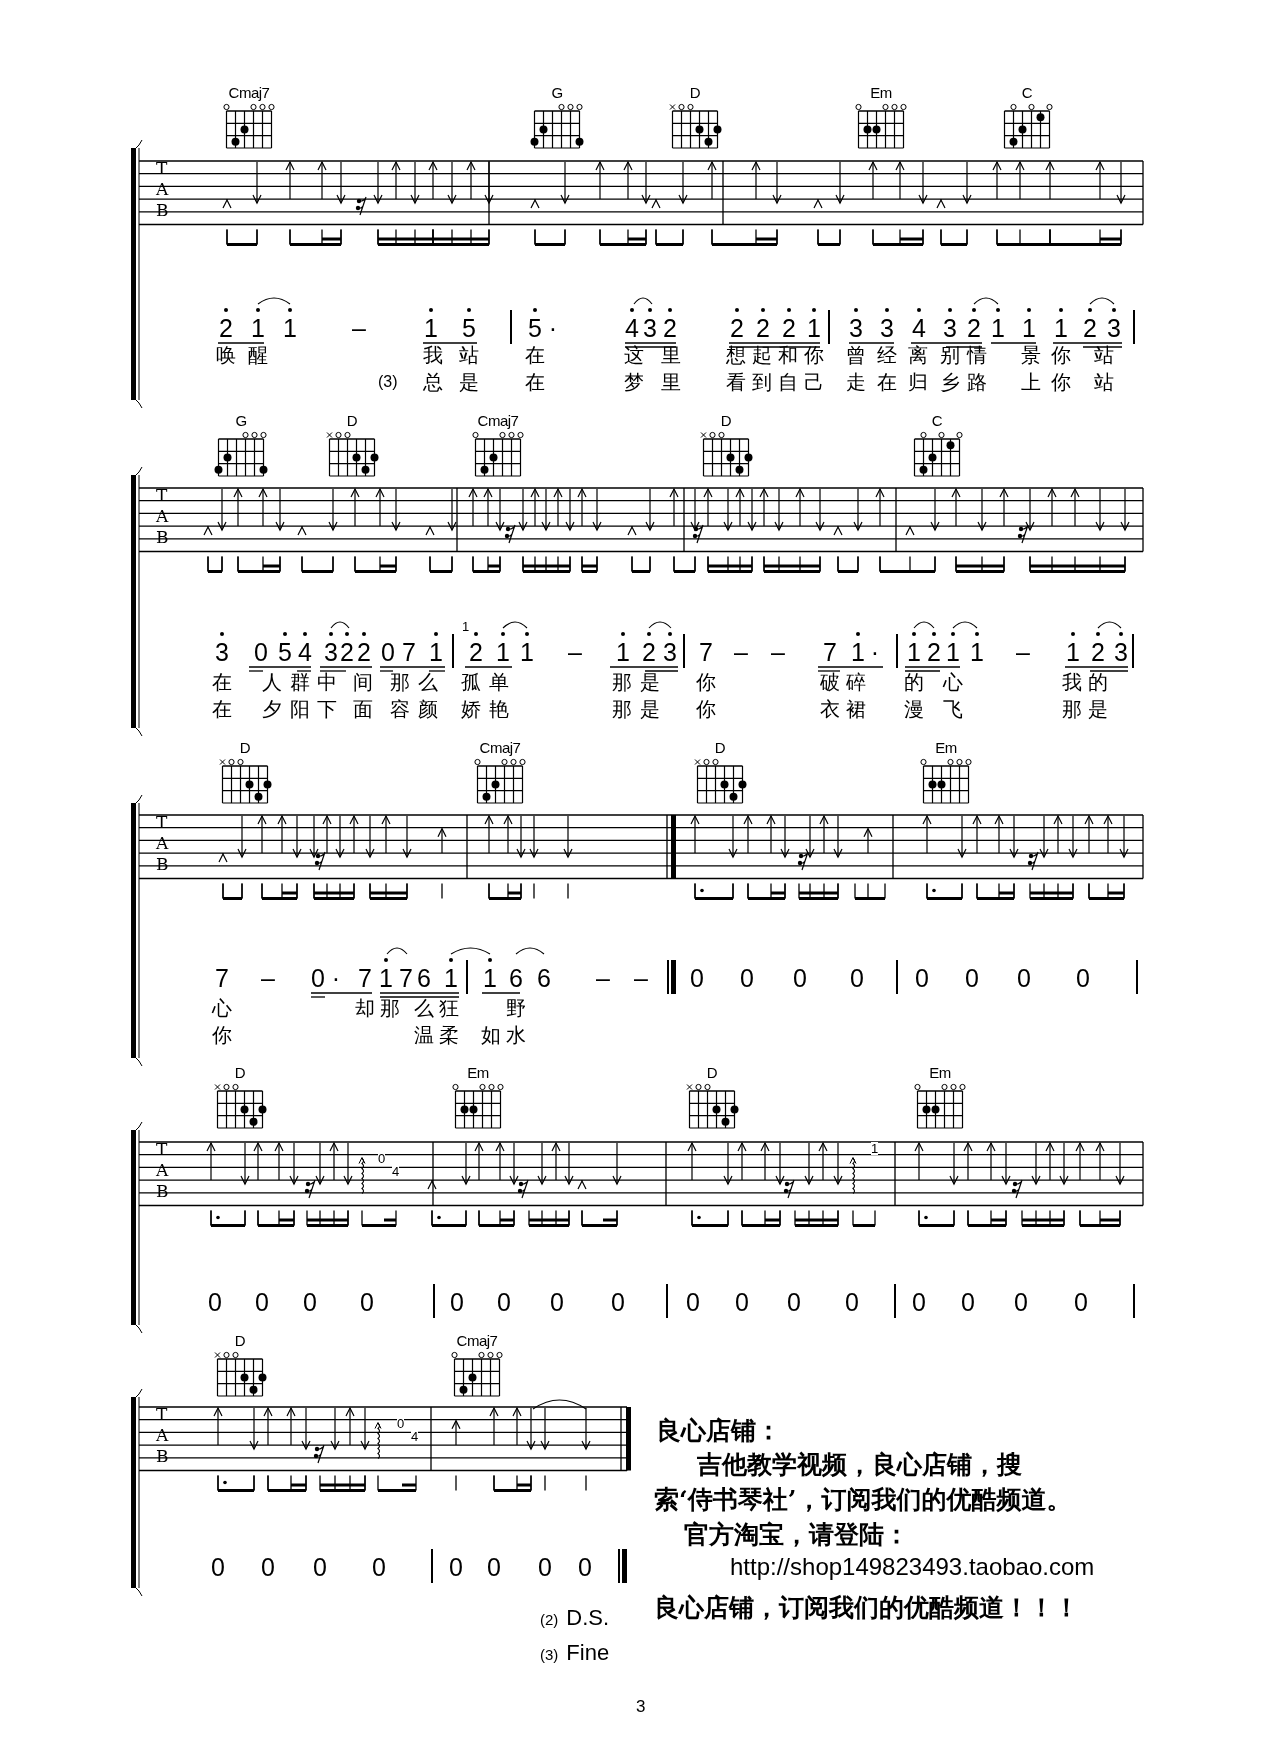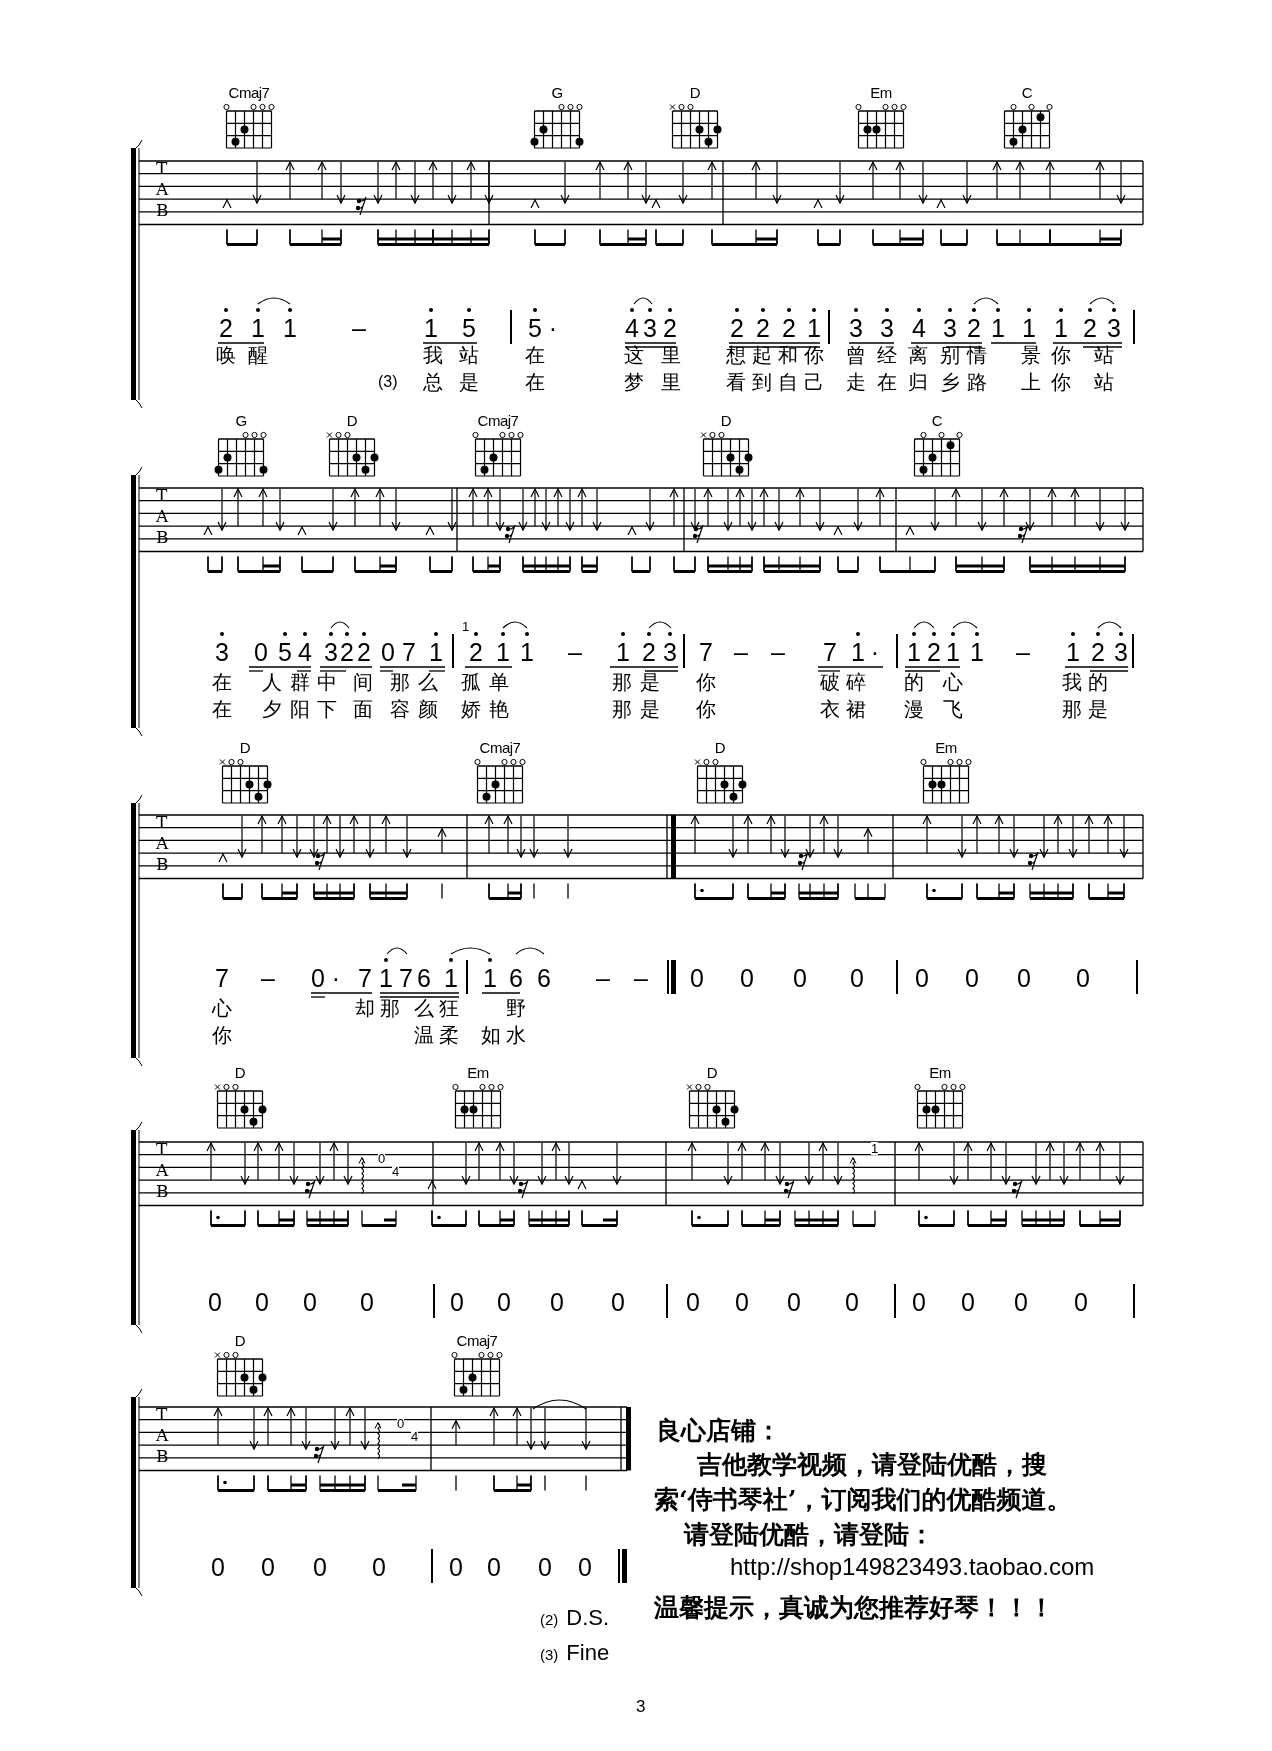--- a/index.html
+++ b/index.html
@@ -1981,20 +1981,20 @@
   <div class="coda" style="left:540px; top:1605px;">
     <small>(2)</small><span>D.S.</span>
   </div>
   <div class="coda" style="left:540px; top:1640px;">
     <small>(3)</small><span>Fine</span>
   </div>
 </div>
 
 <div>
   <div class="tip-title">良心店铺：</div>
-  <div class="tip-line" style="left:697px; top:1452px;">吉他教学视频，请登陆优酷，搜</div>
+  <div class="tip-line" style="left:697px; top:1452px;">吉他教学视频，良心店铺，搜</div>
   <div class="tip-line" style="left:654px; top:1487px;">索‘侍书琴社’，订阅我们的优酷频道。</div>
-  <div class="tip-line" style="left:684px; top:1522px;">请登陆优酷，请登陆：</div>
+  <div class="tip-line" style="left:684px; top:1522px;">官方淘宝，请登陆：</div>
   <div class="tip-url" style="left:730px; top:1553px;">http://shop149823493.taobao.com</div>
-  <div class="tip-line" style="left:654px; top:1595px;">温馨提示，真诚为您推荐好琴！！！</div>
+  <div class="tip-line" style="left:654px; top:1595px;">良心店铺，订阅我们的优酷频道！！！</div>
 </div>
 
 <div class="page-num">3</div>
 
 </body></html>

